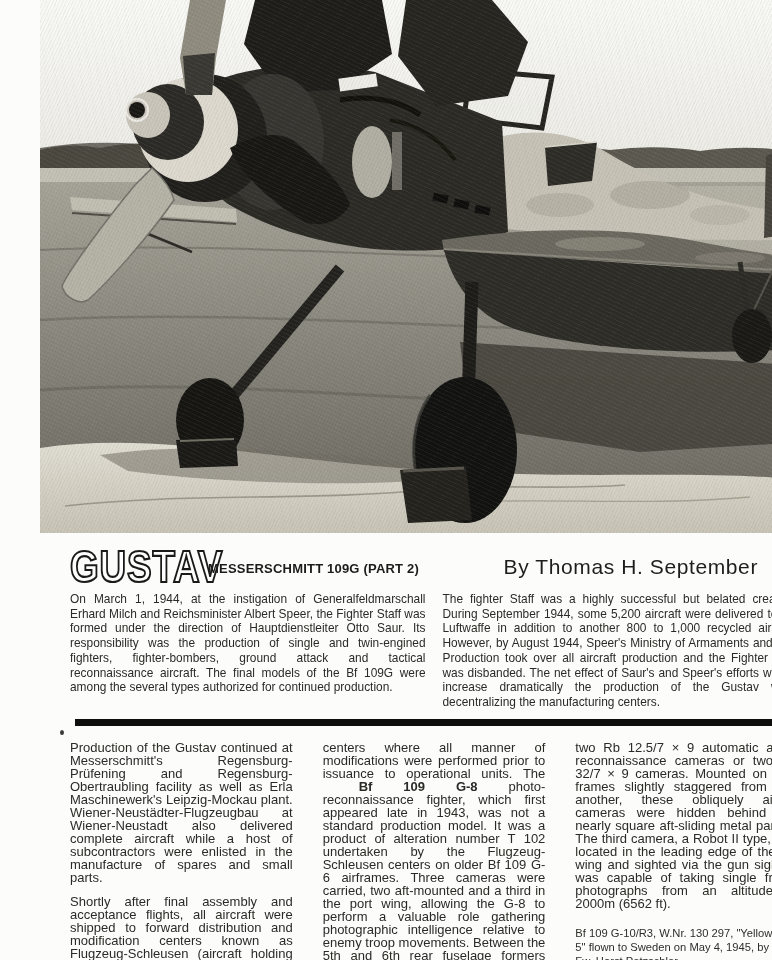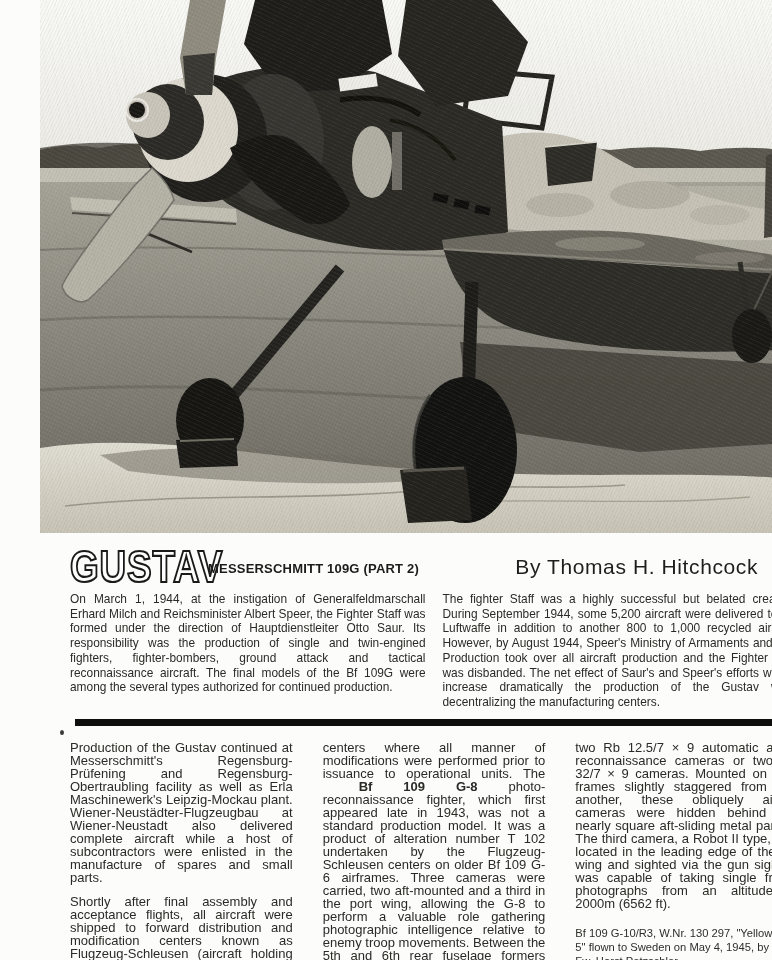--- a/index.html
+++ b/index.html
@@ -198,21 +198,21 @@
           <path d="M745,245 L697,345" stroke="#55534b" stroke-width="2"></path>
           <ellipse cx="712" cy="336" rx="20" ry="27" fill="#1a1915"></ellipse>
         </g>
       </g>
     </svg>
     <div class="grain"></div>
   </div>
 
   <div class="logo">GUSTAV</div>
   <div class="subtitle">MESSERSCHMITT 109G (PART 2)</div>
-  <div class="byline">By Thomas H. Hitchcock</div>
+  <div class="byline">By Thomas H. September</div>
 
   <section class="intro">
     <p>On March 1, 1944, at the instigation of Generalfeldmarschall Erhard Milch and Reichsminister Albert Speer, the Fighter Staff was formed under the direction of Hauptdienstleiter Otto Saur. Its responsibility was the production of single and twin-engined fighters, fighter-bombers, ground attack and tactical reconnaissance aircraft. The final models of the Bf 109G were among the several types authorized for continued production.</p>
     <p>The fighter Staff was a highly successful but belated creation. During September 1944, some 5,200 aircraft were delivered to the Luftwaffe in addition to another 800 to 1,000 recycled aircraft. However, by August 1944, Speer's Ministry of Armaments and War Production took over all aircraft production and the Fighter Staff was disbanded. The net effect of Saur's and Speer's efforts was to increase dramatically the production of the Gustav while decentralizing the manufacturing centers.</p>
   </section>
 
   <div class="rule"></div>
   <div class="margin-dot"></div>
 
   <section class="cols">

